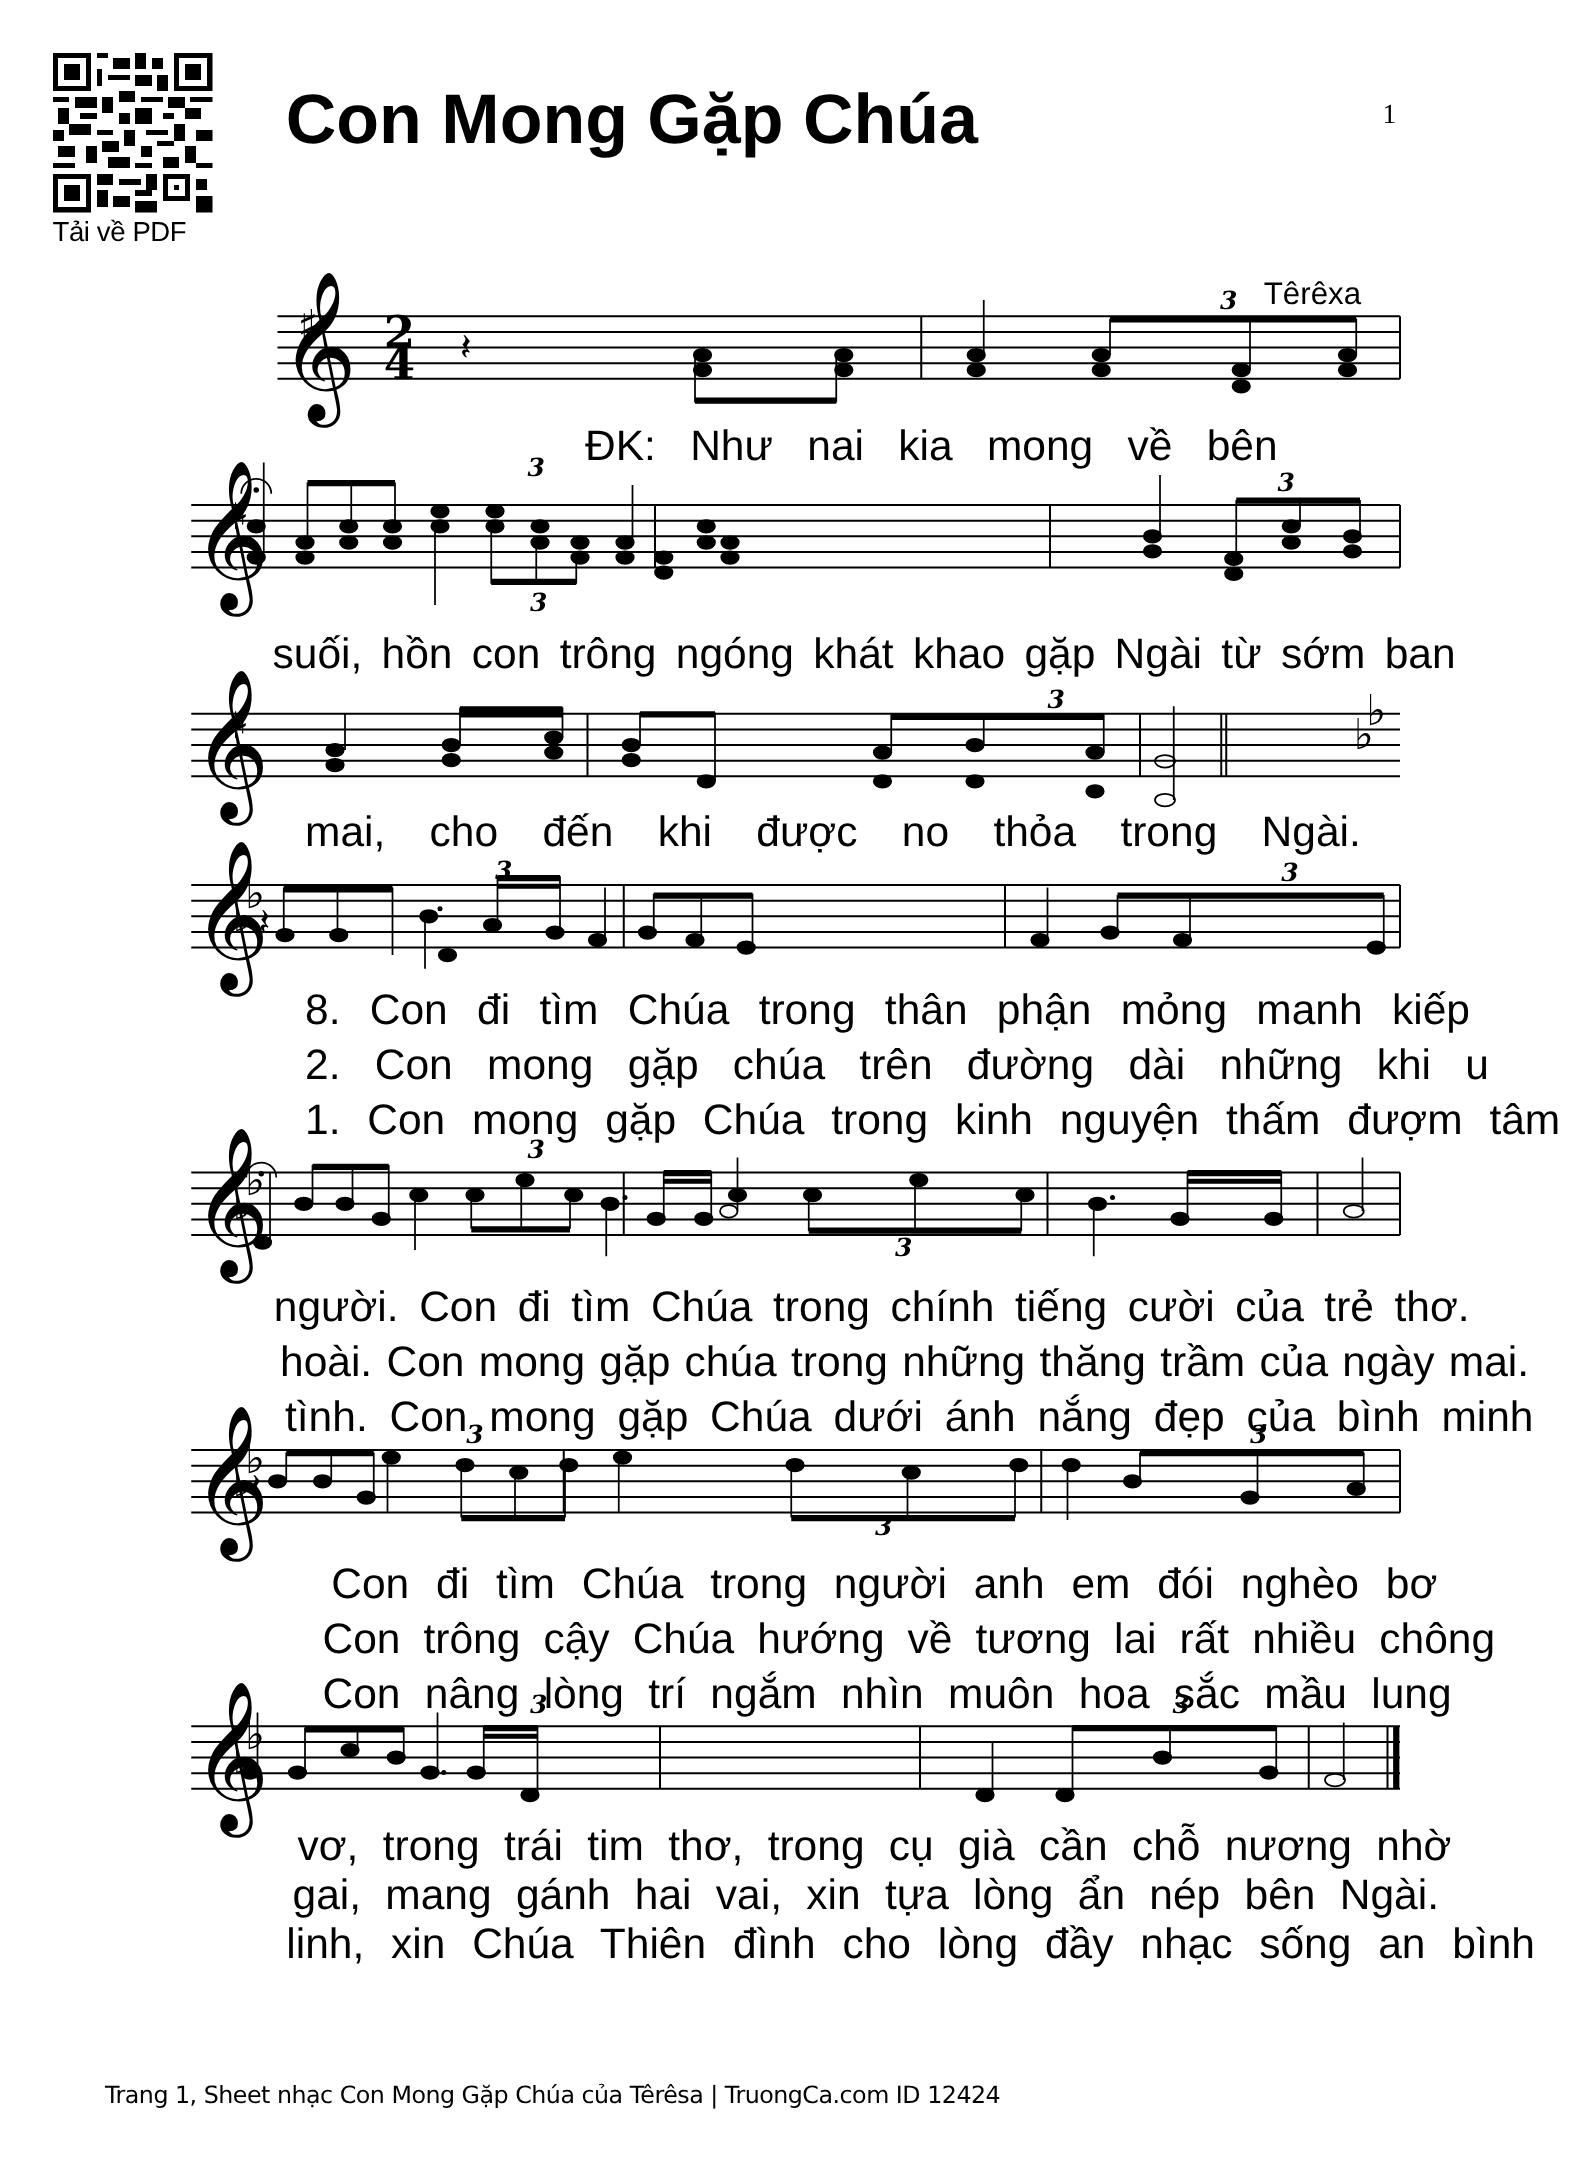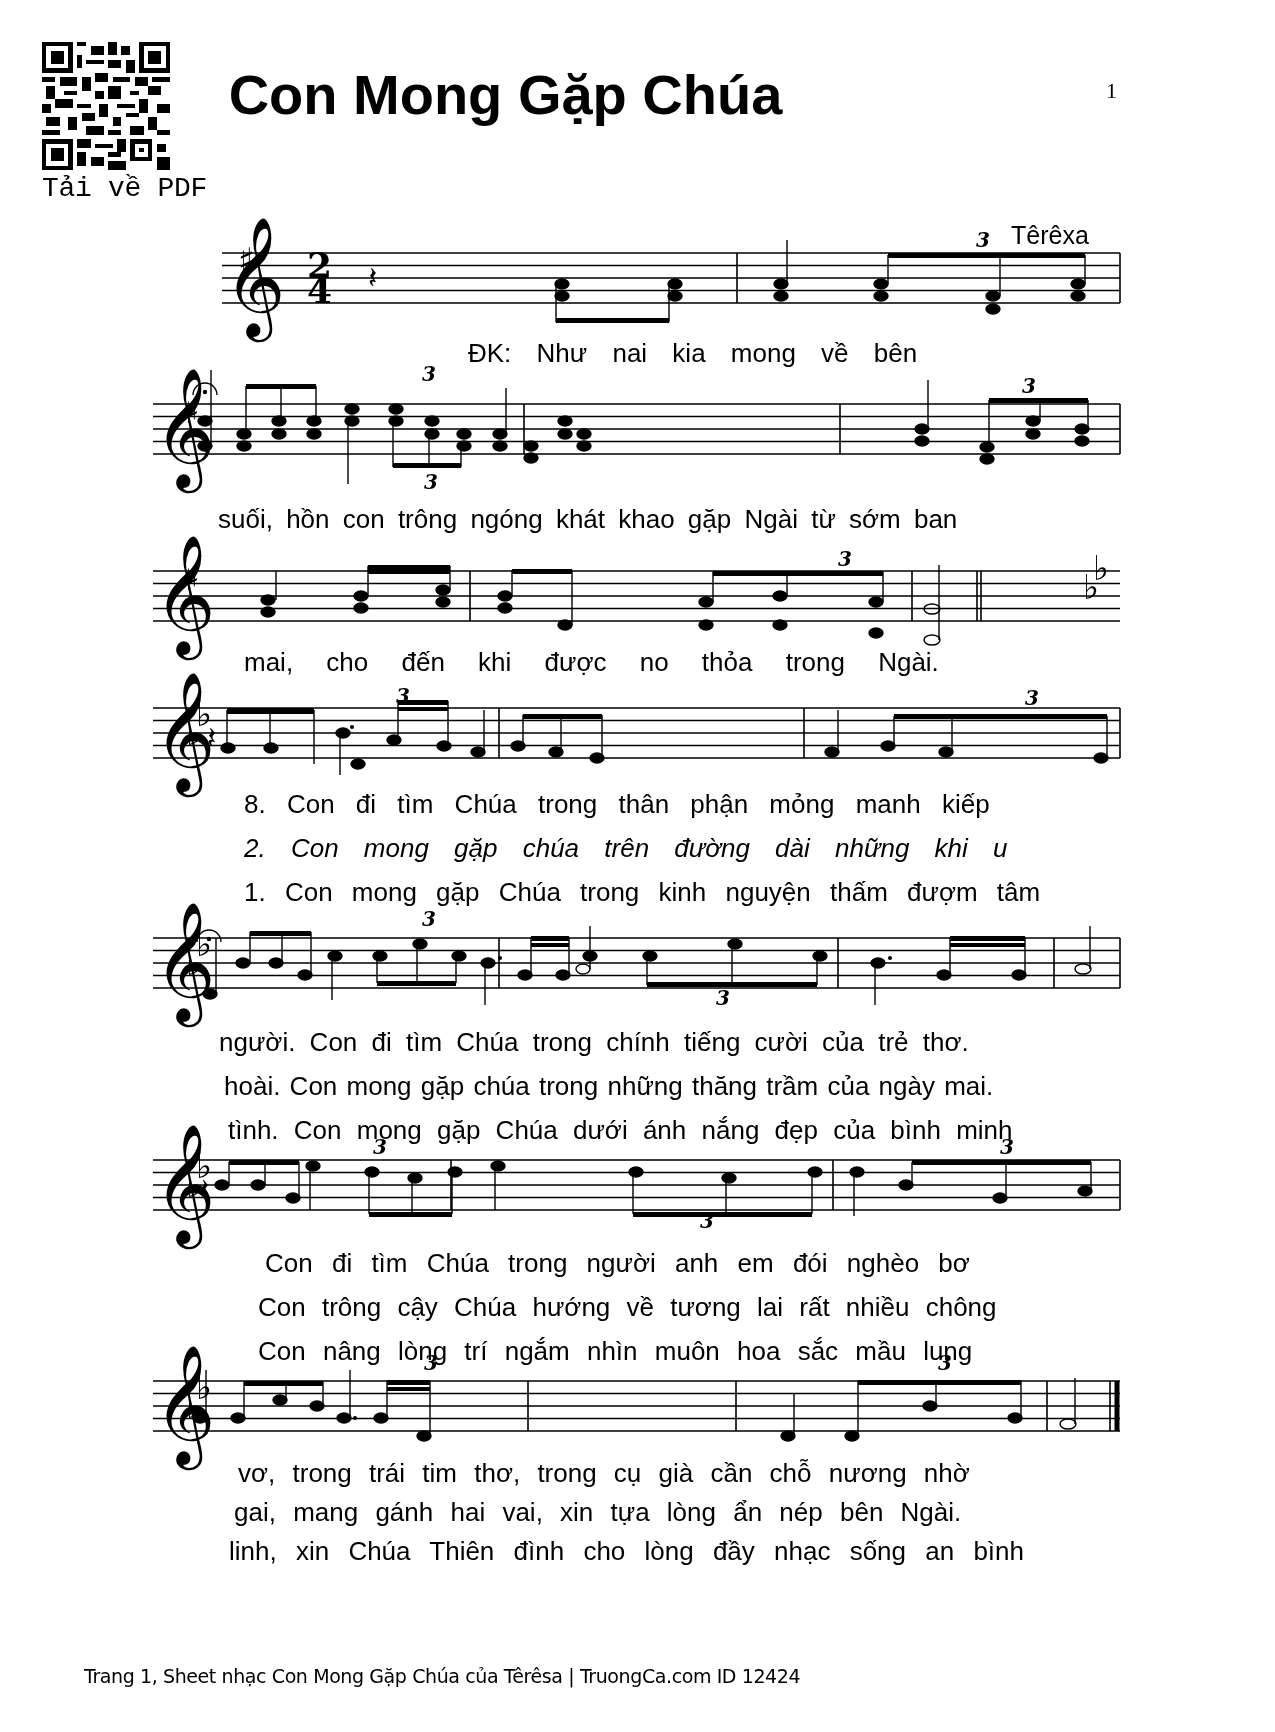--- a/index.html
+++ b/index.html
@@ -1,23 +1,23 @@
 <!DOCTYPE html>
 <html><head>
 <meta charset="utf-8">
 <style>
   html, body { margin: 0; padding: 0; background: #ffffff; }
   body { width: 1275px; height: 1732px; position: relative; overflow: hidden; color: #000; font-family: "Liberation Sans", sans-serif; }
   .qr { position: absolute; left: 42px; top: 42px; width: 128px; height: 128px; }
-  .qr-label { position: absolute; left: 42px; top: 173px; font-size: 28px; font-family: Liberation Mono, monospace; letter-spacing: -0.3px; }
+  .qr-label { position: absolute; left: 42px; top: 173px; font-size: 22px; font-family: Liberation Sans, sans-serif; letter-spacing: -0.3px; }
   .title { position: absolute; left: 0; width: 1151px; top: 62px; text-align: center; font-weight: bold; font-size: 56px; font-family: "Liberation Sans", sans-serif; padding-right: 140px; box-sizing: border-box; }
   .pagenum { position: absolute; left: 1106px; top: 78px; font-family: "Liberation Serif", serif; font-size: 22px; }
   .composer { position: absolute; left: 1011px; top: 221px; font-size: 25px; font-family: "Liberation Sans", sans-serif; }
   .staff { position: absolute; left: 0; top: 0; }
-  .lyric { position: absolute; font-size: 26px; white-space: nowrap; font-family: "Liberation Sans", sans-serif; }
+  .lyric { position: absolute; font-size: 34px; white-space: nowrap; font-family: "Liberation Sans", sans-serif; }
   .footer { position: absolute; left: 84px; top: 1665px; font-size: 19px; font-family: "DejaVu Sans", sans-serif; letter-spacing: -0.4px; }
   svg text.trip { font-family: "DejaVu Serif", serif; font-style: italic; font-weight: bold; font-size: 20px; }
   svg text.clef { font-family: "DejaVu Serif", serif; font-size: 104px; }
   svg text.acc { font-family: "DejaVu Sans", sans-serif; font-size: 34px; }
   svg text.ts { font-family: "DejaVu Serif", serif; font-weight: bold; font-size: 36px; }
 </style>
 </head>
 <body>
 
 <svg class="qr" viewBox="0 0 29 29" shape-rendering="crispEdges">
@@ -482,21 +482,21 @@
     <ellipse cx="1068" cy="1424" rx="8" ry="5" fill="none"></ellipse>
       <line x1="1075" y1="1424" x2="1075" y2="1378"></line>
   </g>
 </svg>
 
 <div class="lyric" style="left:468px; top:338px; word-spacing:18px;">ĐK: Như nai kia mong về bên</div>
 <div class="lyric" style="left:218px; top:504px; word-spacing:6px;">suối, hồn con trông ngóng khát khao gặp Ngài từ sớm ban</div>
 <div class="lyric" style="left:244px; top:647px; word-spacing:26px;">mai, cho đến khi được no thỏa trong Ngài.</div>
 
 <div class="lyric" style="left:244px; top:789px; word-spacing:14px;">8. Con đi tìm Chúa trong thân phận mỏng manh kiếp</div>
-<div class="lyric" style="left:244px; top:833px; word-spacing:18px;font-style:italic;">2. Con mong gặp chúa trên đường dài những khi u</div>
+<div class="lyric" style="left:244px; top:833px; word-spacing:18px;">2. Con mong gặp chúa trên đường dài những khi u</div>
 <div class="lyric" style="left:244px; top:877px; word-spacing:12px;">1. Con mong gặp Chúa trong kinh nguyện thấm đượm tâm</div>
 
 <div class="lyric" style="left:219px; top:1027px; word-spacing:7px;">người. Con đi tìm Chúa trong chính tiếng cười của trẻ thơ.</div>
 <div class="lyric" style="left:224px; top:1071px; word-spacing:2px;text-align:center;">hoài. Con mong gặp chúa trong những thăng trầm của ngày mai.</div>
 <div class="lyric" style="left:228px; top:1115px; word-spacing:8px;">tình. Con mong gặp Chúa dưới ánh nắng đẹp của bình minh</div>
 
 <div class="lyric" style="left:265px; top:1248px; word-spacing:12px;">Con đi tìm Chúa trong người anh em đói nghèo bơ</div>
 <div class="lyric" style="left:258px; top:1292px; word-spacing:9px;">Con trông cậy Chúa hướng về tương lai rất nhiều chông</div>
 <div class="lyric" style="left:258px; top:1336px; word-spacing:10px;">Con nâng lòng trí ngắm nhìn muôn hoa sắc mầu lung</div>
 

